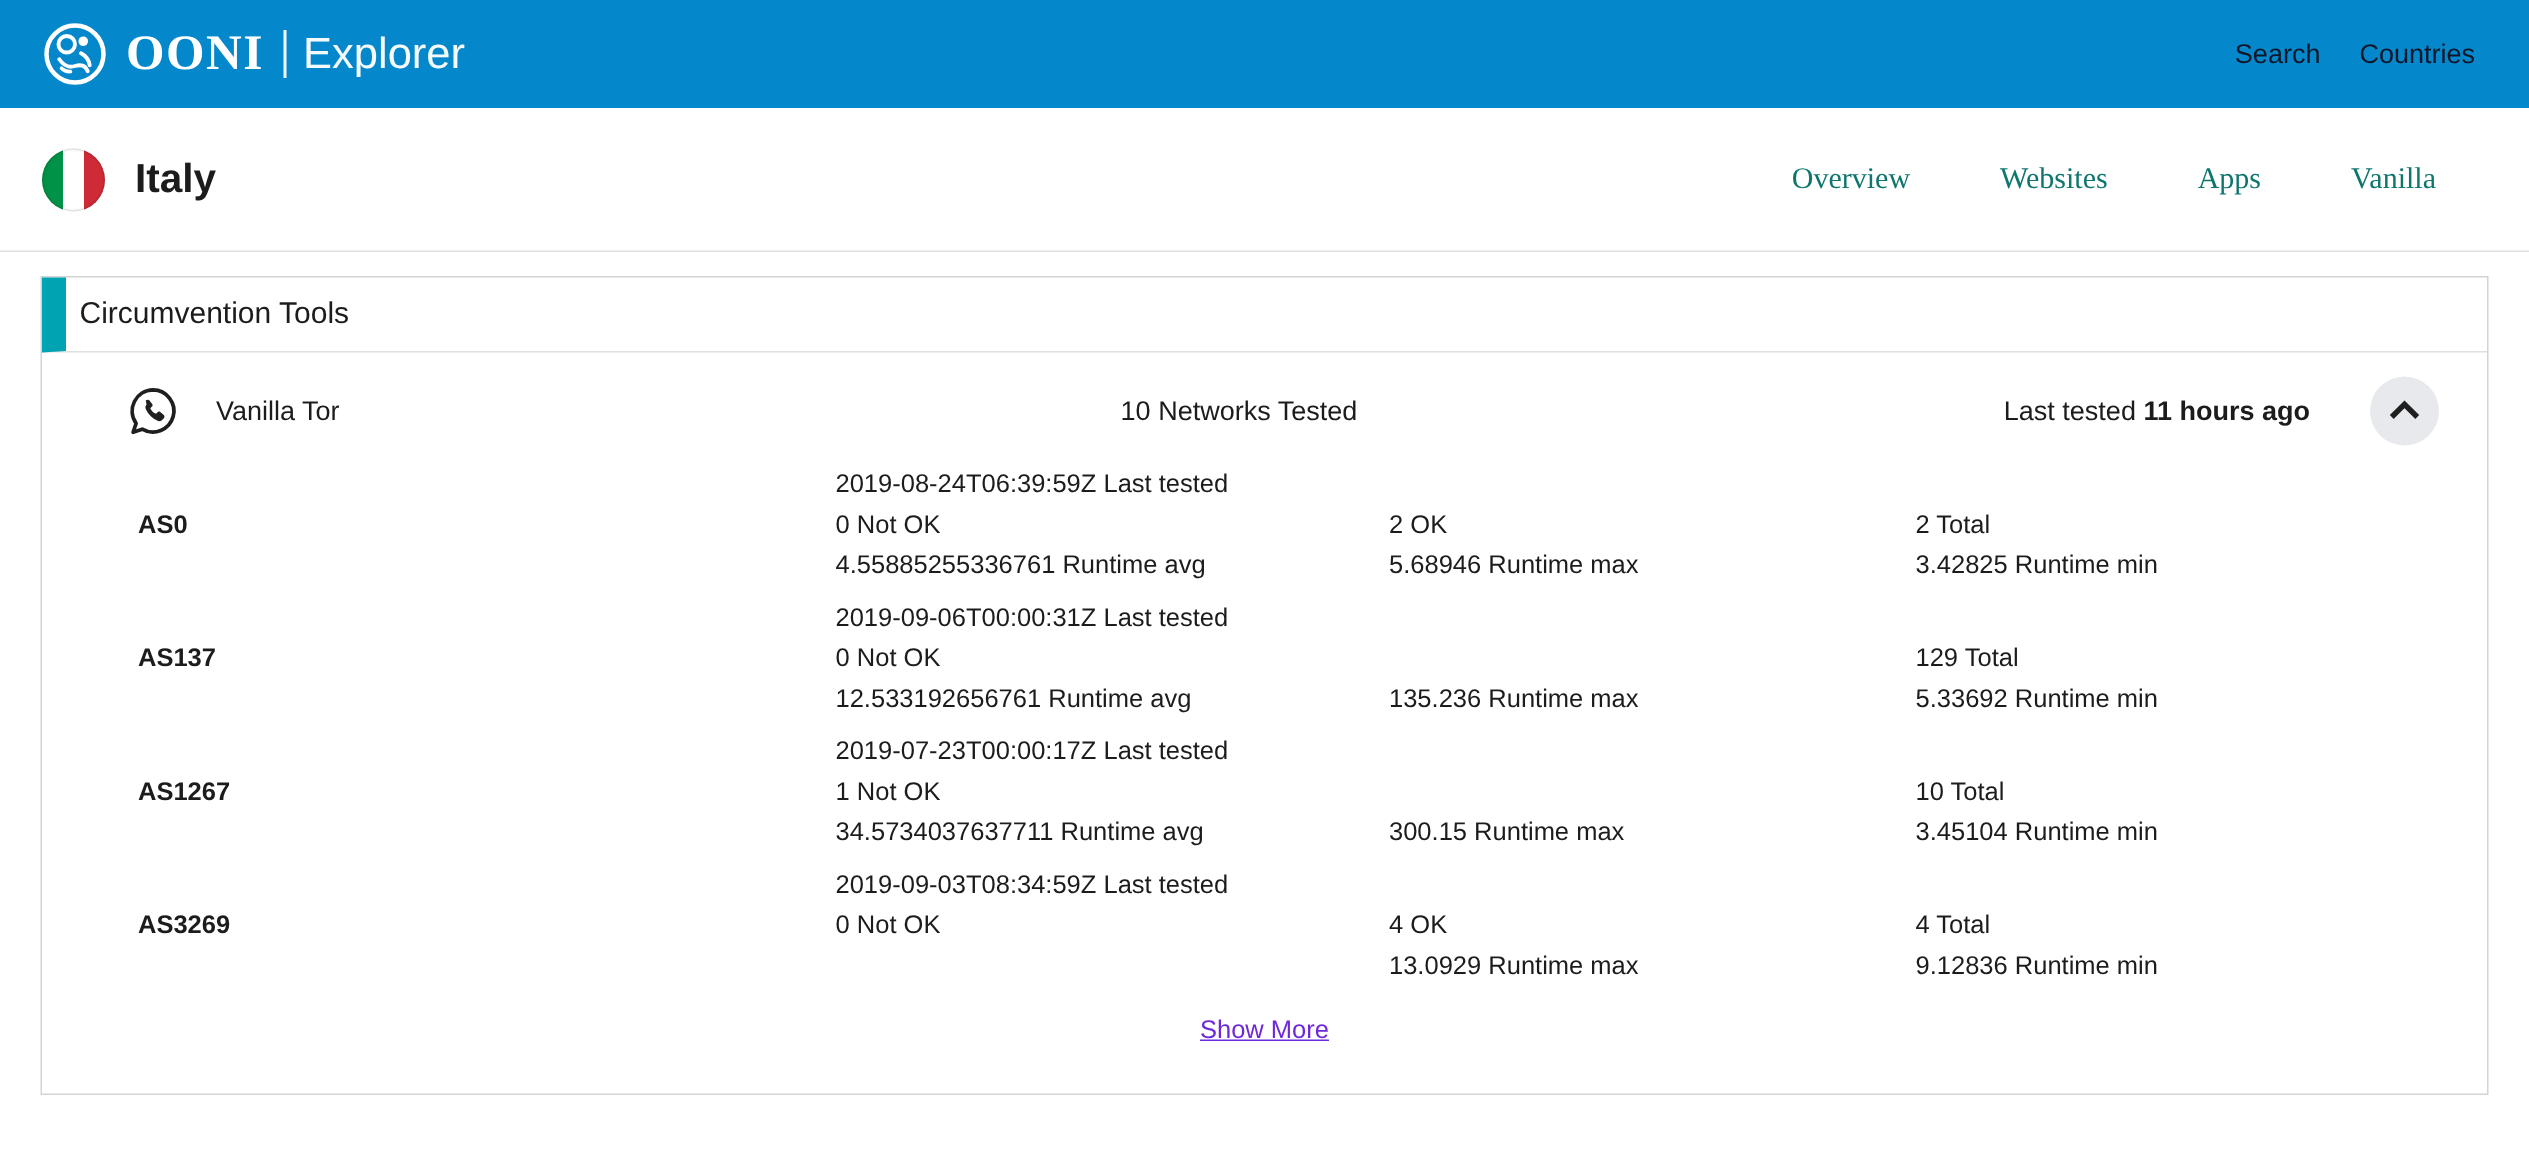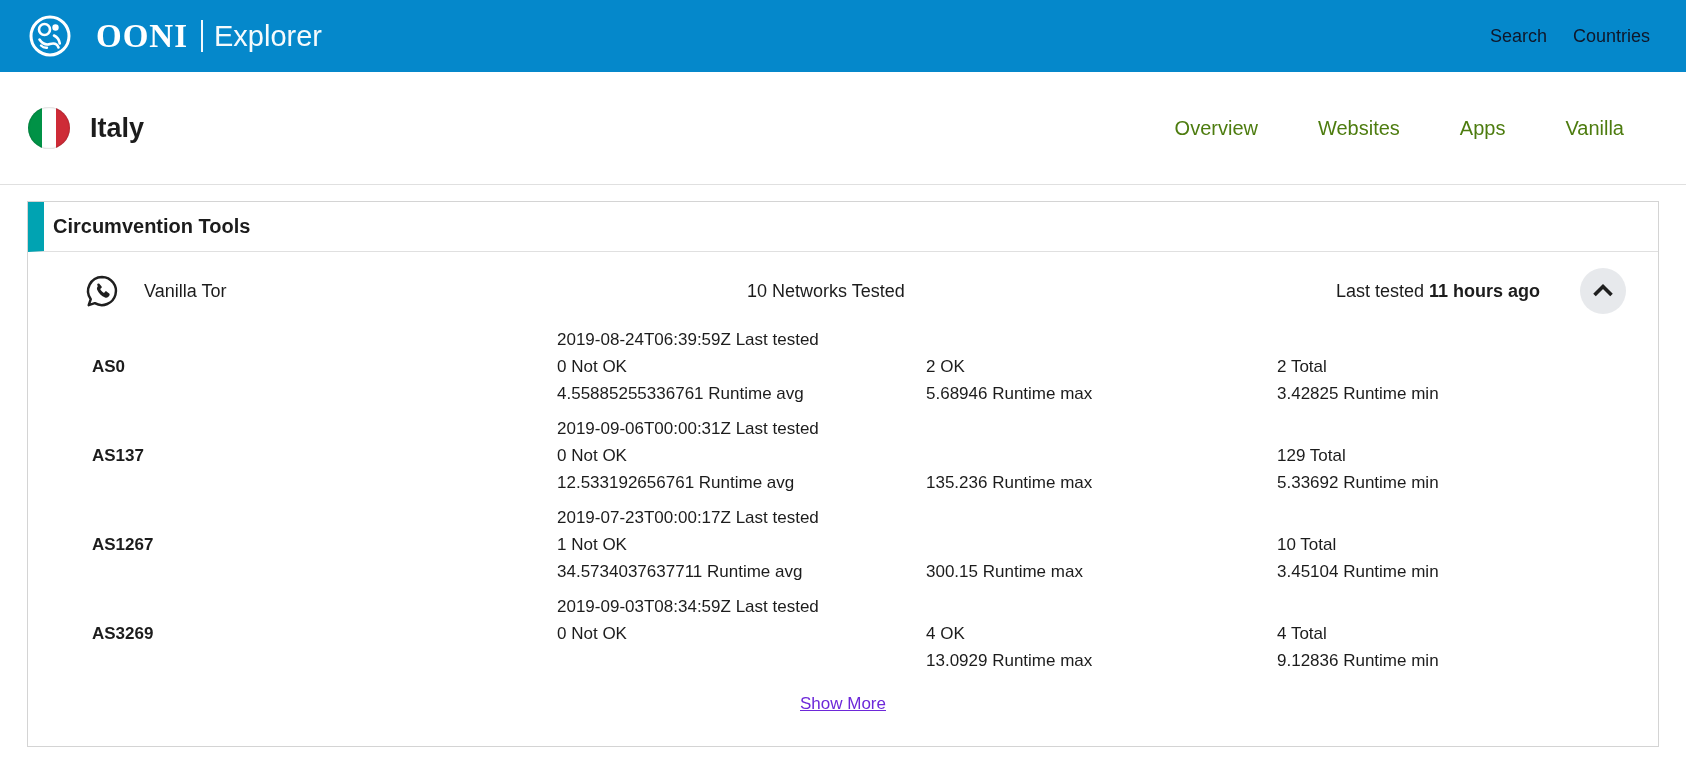--- a/index.html
+++ b/index.html
@@ -15,49 +15,49 @@
   
   .topbar {
     height: 72px; background: #0588CB;
     display: flex; align-items: center;
     padding: 0 36px 0 28px; color: #fff;
   }
   .brand { display: flex; align-items: center; cursor: pointer; }
   .brand svg { display: block; }
   .brand-name {
     font-family: "Liberation Serif", "DejaVu Serif", serif;
-    font-weight: 700; font-size: 33px; letter-spacing: 1px; margin-left: 24px;
+    font-weight: 700; font-size: 33px; letter-spacing: 1px; margin-left: 12px;
   }
   .brand-divider { width: 2px; height: 32px; background: rgba(255,255,255,.95); margin: 0 11px 0 13px; }
   .brand-product { font-size: 29px; font-weight: 400; opacity: .96; }
   .topbar-links { margin-left: auto; display: flex; gap: 26px; font-size: 18px; }
   .topbar-links a { color: #0f172a; }
 
   
   .country-header {
-    height: 113px; display: flex; align-items: center;
+    height: 96px; display: flex; align-items: center;
     padding: 0 62px 0 28px; border-bottom: 1px solid #e0e0e0; background: #fff;
   }
   .flag {
     width: 42px; height: 42px; border-radius: 50%; flex: 0 0 42px;
     background: linear-gradient(90deg, #009246 0 33.4%, #ffffff 33.4% 66.7%, #CE2B37 66.7% 100%);
     box-shadow: inset 0 0 2px rgba(0,0,0,.35);
     margin-right: 20px;
   }
   .country-name { font-size: 27px; font-weight: 700; }
   .country-nav { margin-left: auto; display: flex; gap: 60px; font-size: 20px; }
-  .country-nav a { color: #4d7c0f; }
+  .country-nav a { color: #0f766e; font-family: Liberation Serif, serif; }
 
   
   .card { margin: 16px 27px 0; border: 1px solid #d4d4d4; background: #fff; }
   .card-header {
     border-left: 16px solid #00A3B2;
     border-bottom: 1px solid #e0e0e0;
     padding: 13px 0 13px 9px;
-    font-size: 20px; font-weight: 700;
+    font-size: 20px; font-weight: 400;
   }
 
   
   .test-row { display: flex; align-items: center; padding: 16px 32px 8px 28px; cursor: pointer; }
   .test-left { display: flex; align-items: center; width: 260px; flex: 0 0 260px; }
   .test-left svg { display: block; margin-left: 28px; }
   .test-name { font-size: 18px; margin-left: 24px; white-space: nowrap; }
   .test-center { flex: 1; text-align: center; font-size: 18px; }
   .test-right { font-size: 18px; white-space: nowrap; }
   .test-right b { font-weight: 700; }

